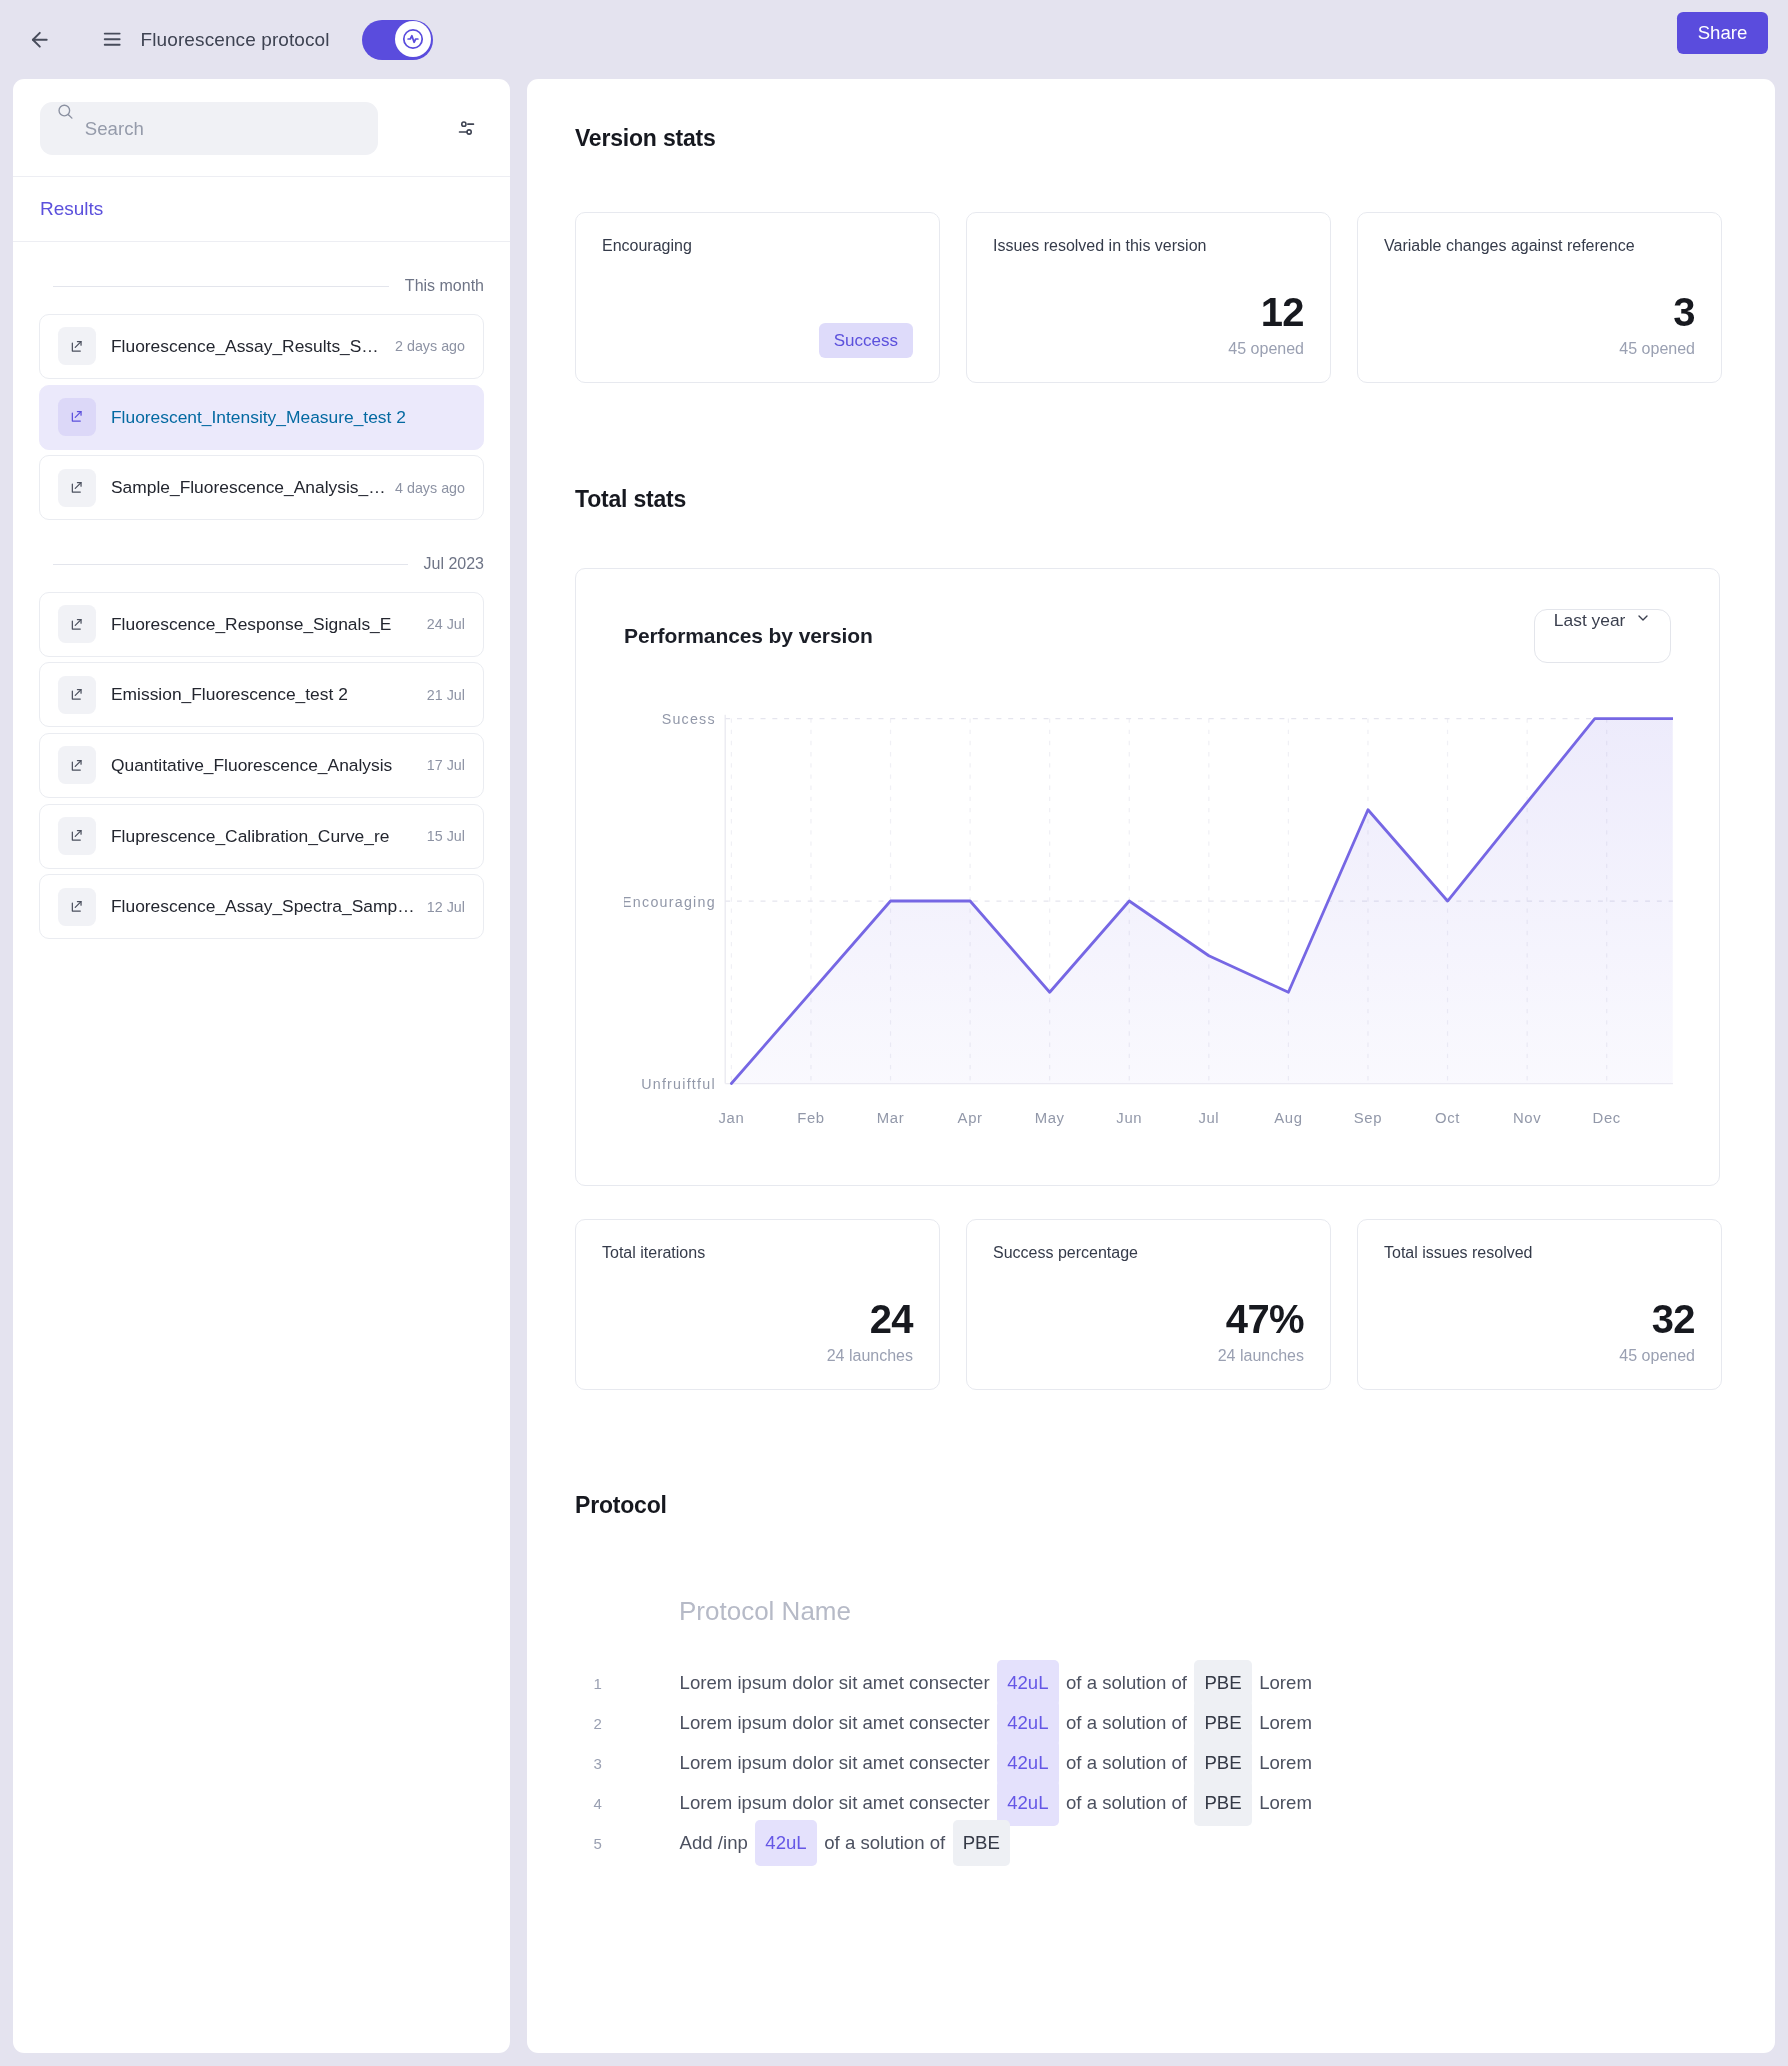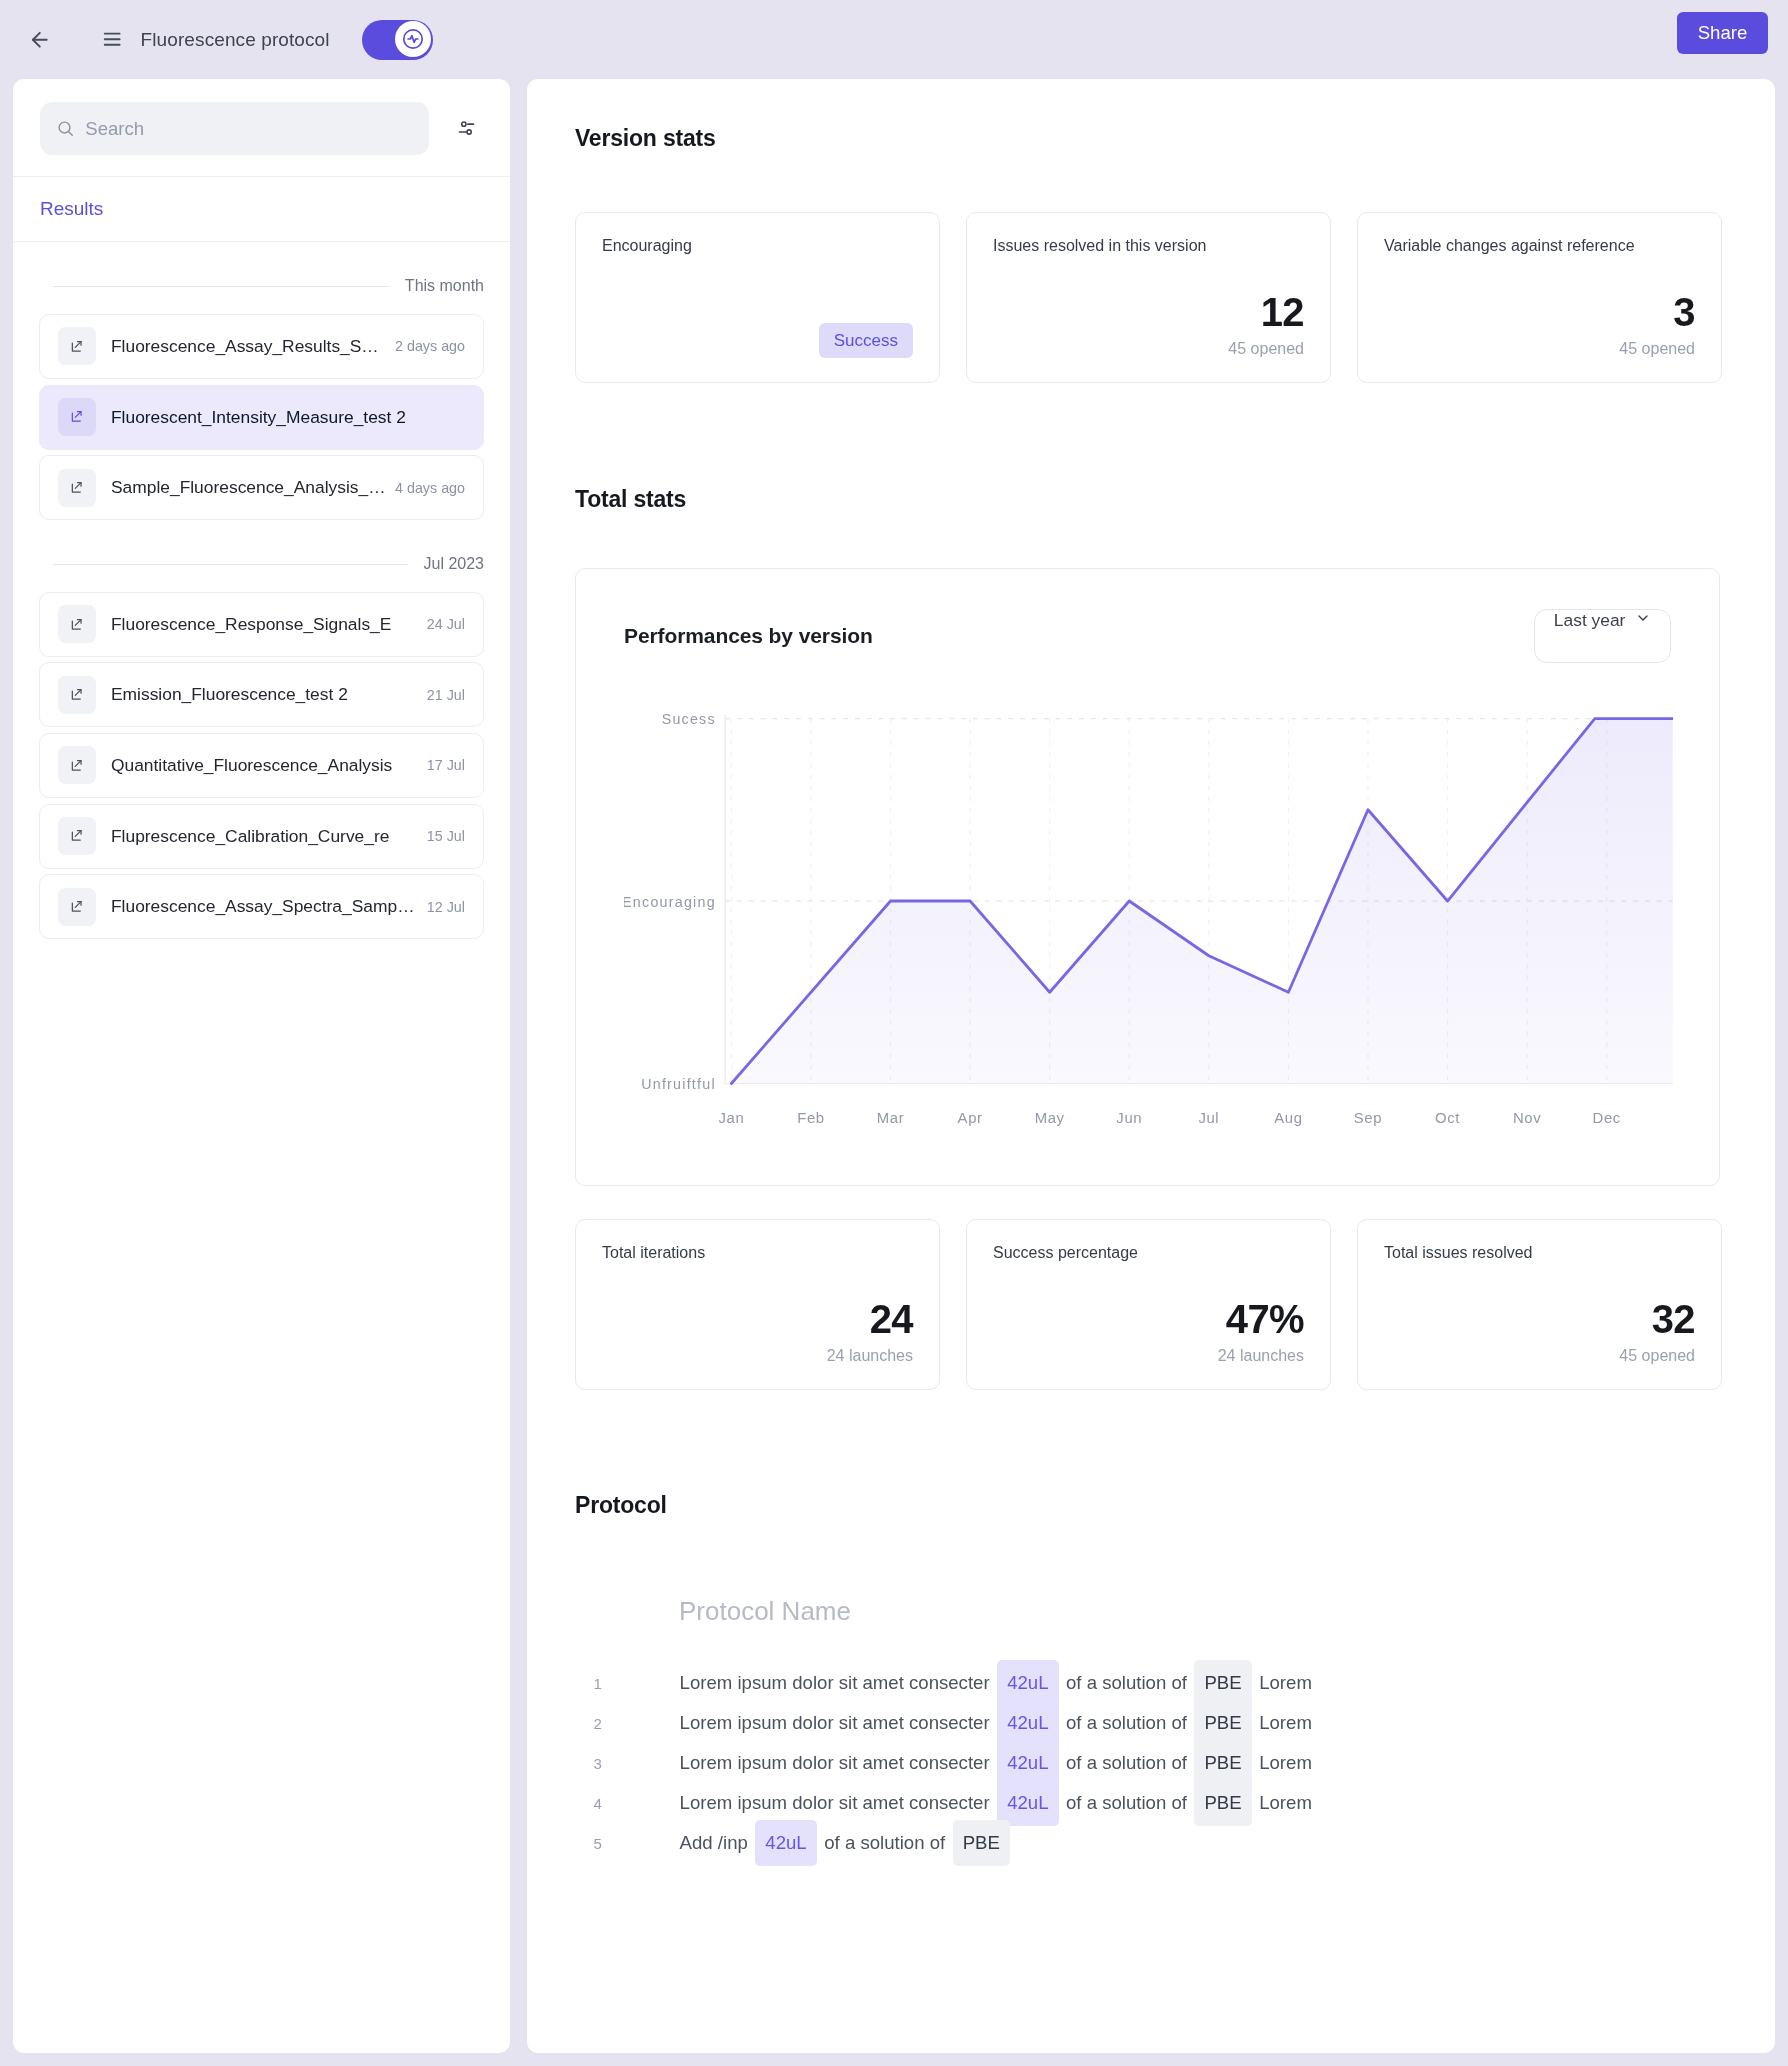--- a/index.html
+++ b/index.html
@@ -21,42 +21,42 @@
   .share-btn{position:absolute;right:20px;top:12.4px;width:91px;height:42px;background:#5a4cdd;border:none;border-radius:6.2px;color:#fff;font-size:18.6px;font-family:inherit;cursor:pointer;}
   .back-btn{margin-left:17.4px;}
   .menu-btn{margin-left:27px;}
 
   
   .sidebar{position:absolute;left:13px;top:79px;width:497px;height:1974px;background:#fff;border-radius:11.2px;overflow:hidden;}
   .main{position:absolute;left:527px;top:79px;width:1248px;height:1974px;background:#fff;border-radius:11.2px;overflow:hidden;}
 
   
   .search-row{display:flex;align-items:center;margin:23px 27px 0 27px;}
-  .search-input{position:relative;width:389px;height:53px;background:#f0f1f5;border-radius:12.4px;display:flex;align-items:center;}
+  .search-input{position:relative;width:338px;height:53px;background:#f0f1f5;border-radius:12.4px;display:flex;}
   .search-input svg{margin:0 8.7px 0 16px;stroke:#8b91a1;}
   .search-input input{border:none;background:transparent;outline:none;font-size:18.6px;color:#3e4352;font-family:inherit;width:298px;}
   .search-input input::placeholder{color:#959baa;}
   .filter-btn{margin-left:auto;width:34px;height:34px;display:flex;align-items:center;justify-content:center;cursor:pointer;}
   .sidebar-divider{height:1.2px;background:#edeef3;margin-top:21px;}
   .results-row{padding:21px 27px;cursor:pointer;}
   .results-row span{font-size:19px;color:#5b50dc;font-weight:500;text-align:right;}
   .sidebar-divider2{height:1.2px;background:#edeef3;}
   .list-wrap{padding:0 26px;}
   .group-header{display:flex;align-items:center;margin:35px 0 18.6px 13.7px;}
   .group-header .line{flex:1;height:1.2px;background:#e3e5ec;margin-right:16px;}
   .group-header .glabel{font-size:16px;color:#6e7486;}
   .result-item{height:63px;background:#fff;border:1.2px solid #eaecf1;border-radius:10px;display:flex;align-items:center;padding:0 18px;margin-bottom:5.6px;cursor:pointer;}
   .result-item .chip-icon{width:38px;height:38px;border-radius:7.5px;background:#f1f2f6;display:flex;align-items:center;justify-content:center;flex:none;}
   .result-item .chip-icon svg{stroke:#4b505e;}
   .result-item .iname{flex:1;margin-left:15px;font-size:17.4px;color:#23262f;white-space:nowrap;overflow:hidden;}
   .result-item .itime{font-size:14.3px;color:#8d93a4;margin-left:7.5px;white-space:nowrap;}
   .result-item.selected{background:#ebe9fb;border-color:#ebe9fb;}
   .result-item.selected .chip-icon{background:#dcd8f8;}
   .result-item.selected .chip-icon svg{stroke:#5b50dc;}
-  .result-item.selected .iname{color:#0f172a;}
+  .result-item.selected .iname{color:#0369a1;}
 
   
   .main-inner{padding:46px 53px 0 48px;}
   .h1{font-size:23px;font-weight:700;color:#16181f;letter-spacing:-0.2px;}
   .cards-row{display:flex;gap:26px;margin-top:60px;}
   .stat-card{flex:1;height:171px;border:1.2px solid #e7e9ef;border-radius:10px;padding:23.6px 26px;box-sizing:border-box;display:flex;flex-direction:column;}
   .stat-card .clabel{font-size:16px;color:#353b4a;}
   .stat-card .bottom{margin-top:auto;display:flex;flex-direction:column;align-items:flex-end;}
   .stat-card .big{font-size:40px;font-weight:700;color:#17191f;letter-spacing:-0.6px;line-height:40px;}
   .stat-card .sub{font-size:16px;color:#9aa0b2;margin-top:8.7px;}

